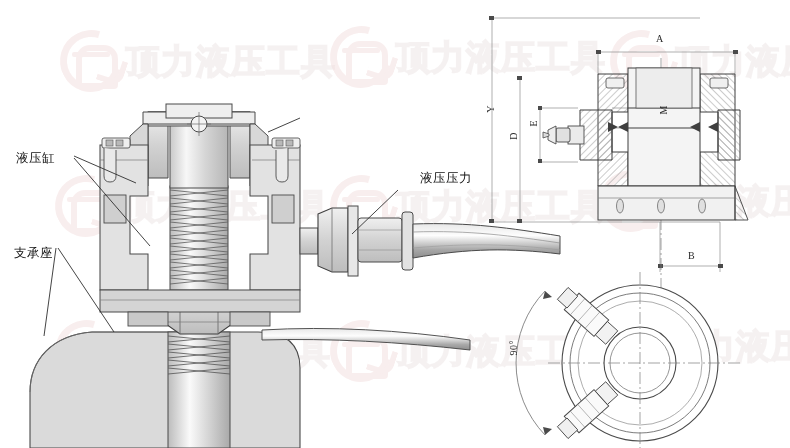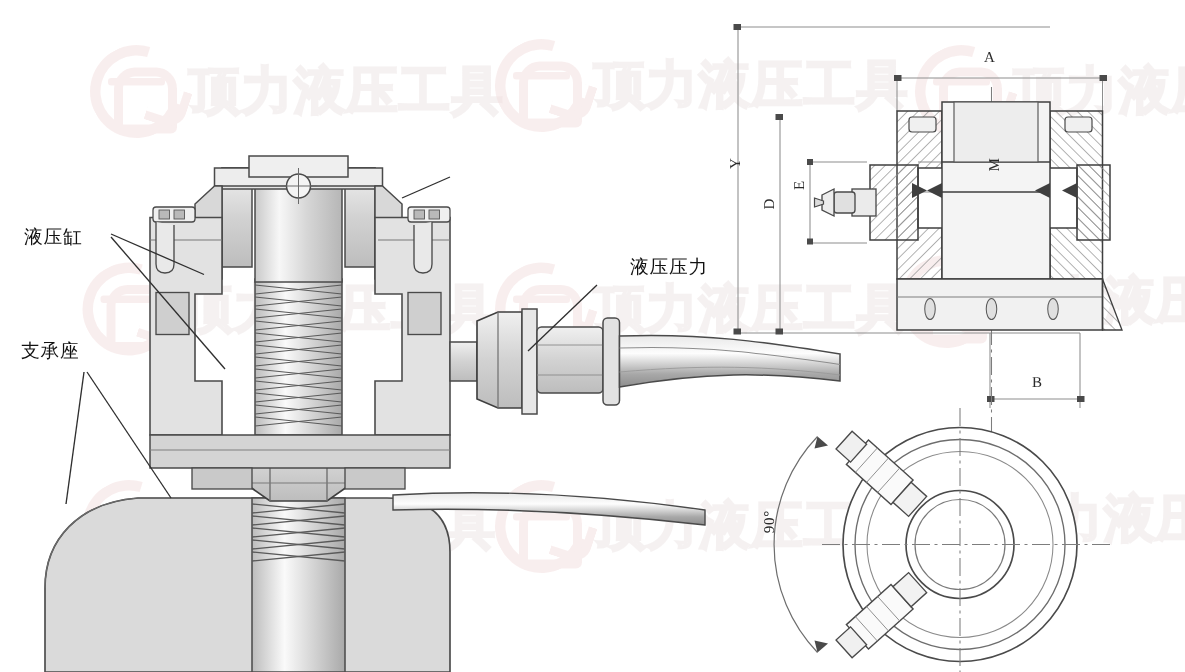--- a/index.html
+++ b/index.html
@@ -458,21 +458,21 @@
       <line x1="74" y1="158" x2="150" y2="246"></line>
       <line x1="56" y1="248" x2="44" y2="336"></line>
       <line x1="58" y1="248" x2="114" y2="332"></line>
       <line x1="398" y1="190" x2="352" y2="234"></line>
     </g>
   </svg>
   </div>
 
   <div class="layer label-layer">
     <div class="callout" style="left:16px;top:130px;margin-top:20px;">液压缸</div>
-    <div class="callout" style="left:14px;top:226px;">支承座</div>
+    <div class="callout" style="left:14px;top:245px;">支承座</div>
     <div class="callout" style="left:420px;top:170px;">液压压力</div>
 
     <div class="dim" style="left:656px;top:33px;">A</div>
     <div class="dim" style="left:688px;top:250px;">B</div>
     <div class="dim vert" style="left:508px;top:132px;">D</div>
     <div class="dim vert" style="left:528px;top:120px;">E</div>
     <div class="dim vert" style="left:485px;top:105px;">Y</div>
     <div class="dim vert" style="left:658px;top:105px;">M</div>
     <div class="dim vert" style="left:508px;top:340px;">90°</div>
   </div>

